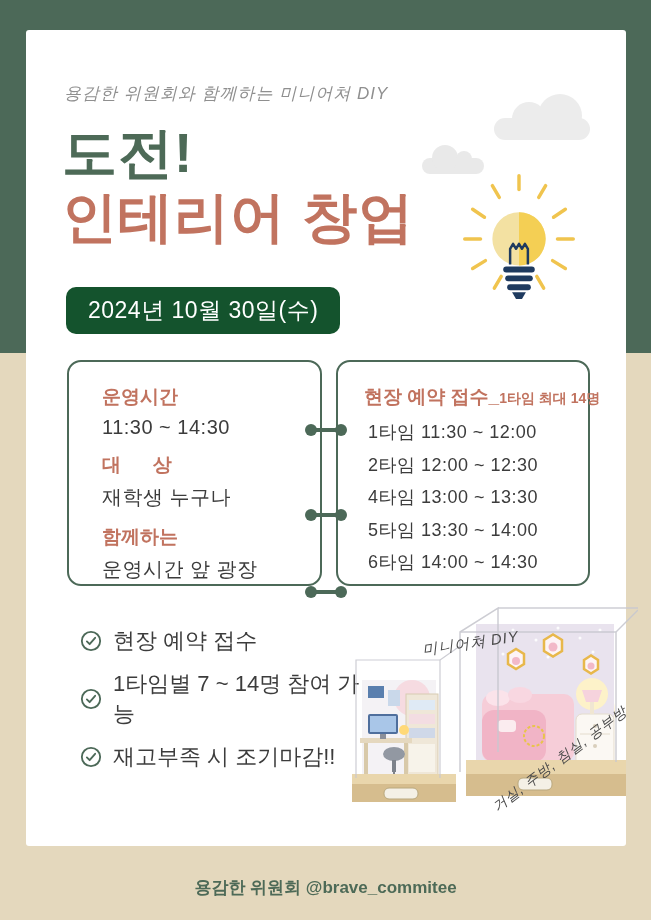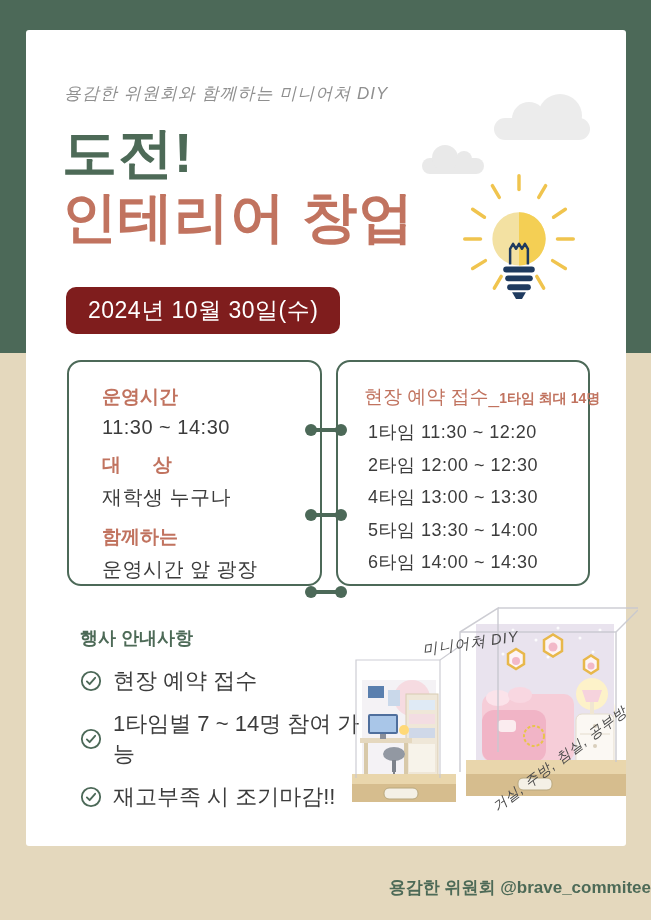--- a/index.html
+++ b/index.html
@@ -29,21 +29,21 @@
   .cloud-big::before { width:34px; height:34px; left:18px; top:-16px; }
   .cloud-big::after  { width:44px; height:44px; left:44px; top:-24px; }
   .cloud-small { left:396px; top:128px; width:62px; height:16px; border-radius:14px; background:#e9e9e9; }
   .cloud-small::before { width:26px; height:26px; left:10px; top:-13px; background:#e9e9e9; }
   .cloud-small::after  { width:16px; height:16px; left:34px; top:-7px; background:#e9e9e9; }
 
   .bulb { position:absolute; left:428px; top:128px; width:130px; height:148px; }
 
   .date-badge {
     position:absolute; left:40px; top:257px;
-    background:#7f1d1d; color:#ffffff;
+    background:#14532d; color:#ffffff;
     font-size:23px; padding:8px 22px; border-radius:10px; letter-spacing:0.5px;
   }
 
   .boxes { position:absolute; left:0; top:330px; width:560px; height:226px; }
   .info-box {
     position:absolute; top:0; height:226px;
     border:2px solid #4c6958; border-radius:14px; background:#ffffff;
   }
   .box-left  { left:41px;  width:255px; }
   .box-right { left:310px; width:254px; }
@@ -54,21 +54,21 @@
   .connector .dot.l { left:0; } .connector .dot.r { right:0; }
   .conn-1 { top:64px; } .conn-2 { top:149px; } .conn-3 { top:226px; }
 
   .box-left .inner { position:absolute; left:33px; top:22px; }
   .sec { margin-bottom:13px; }
   .sec-label { font-size:19px; font-weight:bold; color:#c1735f; white-space:pre; margin-bottom:6px; }
   .sec-value { font-size:20px; color:#3c3c3c; letter-spacing:0.5px; }
 
   .box-right .inner { position:absolute; left:26px; top:22px; }
   .rb-title { margin-bottom:10px; white-space:nowrap; }
-  .rb-title .main { font-size:19px; font-weight:normal; color:#c1735f; }
+  .rb-title .main { font-size:19px; font-weight:bold; color:#c1735f; }
   .rb-title .suffix { font-size:14px; font-weight:bold; color:#c1735f; }
   .slot { font-size:18px; color:#3c3c3c; margin-bottom:8.5px; padding-left:4px; letter-spacing:0.5px; }
 
   .notice { position:absolute; left:54px; top:596px; width:280px; }
   .notice-title { font-size:18px; font-weight:bold; color:#4d6a57; margin-bottom:16px; }
   .notice-item { display:flex; align-items:center; margin-bottom:13px; }
   .check-icon { width:22px; height:22px; margin-right:11px; flex:0 0 22px; }
   .notice-text { font-size:22px; color:#3c3c3c; }
 
   .photo { position:absolute; left:322px; top:572px; width:290px; height:244px; }
@@ -78,21 +78,21 @@
     transform:rotate(-8deg);
   }
   .photo-label-diag {
     position:absolute; left:152px; top:196px; width:170px;
     font-size:14px; color:#4a4a4a; font-style:italic; letter-spacing:1px;
     transform:rotate(-37deg); transform-origin:left bottom;
   }
 
   .footer {
     position:absolute; left:0; top:876px; width:651px;
-    text-align:right; font-size:17px; font-weight:bold; color:#4d6a57;
+    text-align:center; font-size:17px; font-weight:bold; color:#4d6a57;
   }
 </style>
 </head>
 <body>
 
 <div class="bg-top"></div>
 
 <div class="card">
 
   <div class="subtitle">용감한 위원회와 함께하는 미니어쳐 DIY</div>
@@ -151,21 +151,21 @@
           <div class="sec-value">운영시간 앞 광장</div>
         </div>
       </div>
     </div>
 
     <div class="info-box box-right">
       <div class="inner">
         <div class="rb-title">
           <span class="main">현장 예약 접수_</span><span class="suffix">1타임 최대 14명</span>
         </div>
-        <div class="slot">1타임  11:30 ~ 12:20</div>
+        <div class="slot">1타임  11:30 ~ 12:00</div>
         <div class="slot">2타임  12:00 ~ 12:30</div>
         <div class="slot">4타임  13:00 ~ 13:30</div>
         <div class="slot">5타임  13:30 ~ 14:00</div>
         <div class="slot">6타임  14:00 ~ 14:30</div>
       </div>
     </div>
 
     <div class="connector conn-1">
         <div class="bar"></div>
         <div class="dot l"></div>
@@ -177,21 +177,20 @@
         <div class="dot r"></div>
       </div>
     <div class="connector conn-3">
         <div class="bar"></div>
         <div class="dot l"></div>
         <div class="dot r"></div>
       </div>
   </div>
 
   <div class="notice">
-    <div class="notice-title">행사 안내사항</div>
 
     <div class="notice-item">
       <svg class="check-icon" viewBox="0 0 24 24">
         <circle cx="12" cy="12" r="10" fill="none" stroke="#4c6958" stroke-width="2"></circle>
         <polyline points="7.5,12.5 10.5,15.5 16.5,8.5" fill="none" stroke="#4c6958" stroke-width="2" stroke-linecap="round" stroke-linejoin="round"></polyline>
       </svg>
       <span class="notice-text">현장 예약  접수</span>
     </div>
     <div class="notice-item">
       <svg class="check-icon" viewBox="0 0 24 24">

